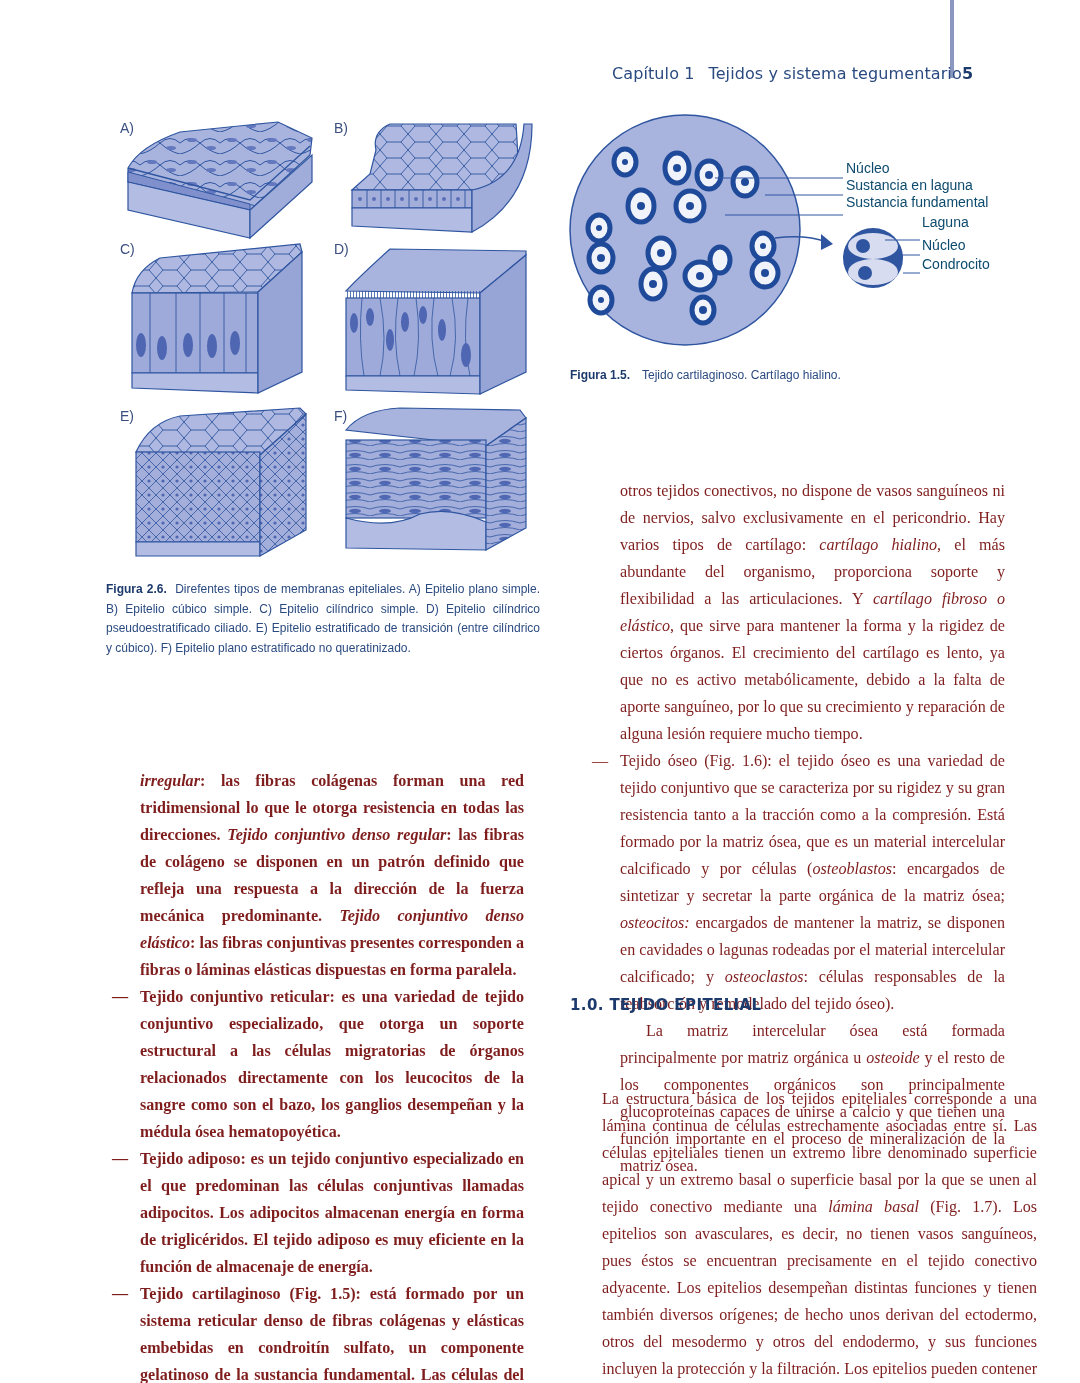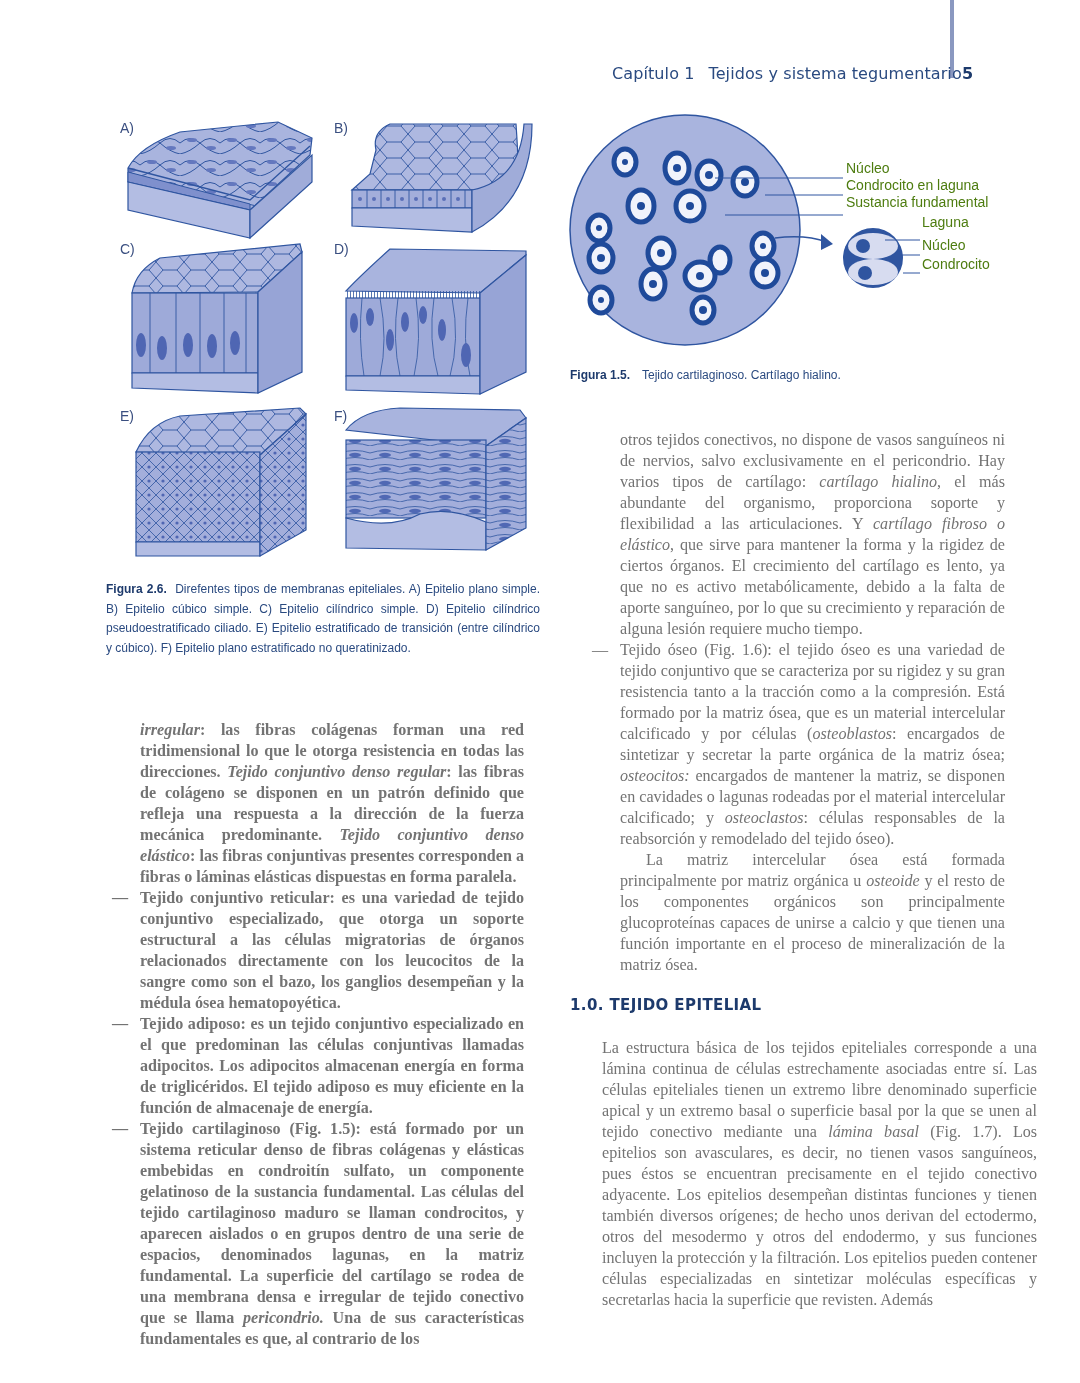--- a/index.html
+++ b/index.html
@@ -15,24 +15,24 @@
   
   .panel-label { font-family:"Liberation Sans", sans-serif; font-size:14px; color:#3a4f80; }
   svg { display:block; }
 
   .caption { font-family:"Liberation Sans", sans-serif; font-size:12px; line-height:19.5px; color:#2a4a80; }
   .caption b { color:#1d3a6c; }
   .caption-14 { left:106px; top:580px; width:434px; text-align:justify; }
   .caption-15 { left:570px; top:366px; width:430px; white-space:nowrap; }
   .caption-15 .sp { display:inline-block; width:12px; }
 
-  .fig-label { font-family:"Liberation Sans", sans-serif; font-size:14px; color:#4d7c0f; white-space:nowrap; }
+  .fig-label { font-family:"Liberation Sans", sans-serif; font-size:14px; color:#0c4a6e; white-space:nowrap; }
 
   
-  .col { font-size:16.1px; line-height:21px; text-align:justify; color:#737373; }
+  .col { font-size:16.1px; line-height:27px; text-align:justify; color:#7f1d1d;margin-top:48px; }
   .col p { margin:0; }
   .col .item { position:relative; padding-left:0; }
   .col .dash { position:absolute; left:-28px; top:0; }
   .col .indent { text-indent:26px;font-family:Liberation Serif, serif; }
   .col i { font-style:italic; }
   .col-left { left:140px; top:719px; width:384px;font-weight:bold; }
   .col-right-a { left:620px; top:429px; width:385px; }
   .section-head { left:570px; top:996px; font-family:"DejaVu Sans", sans-serif; font-size:15px; font-weight:bold; color:#1d3a6c; letter-spacing:0.4px; white-space:nowrap; }
   .col-right-b { left:602px; top:1037px; width:435px; }
 </style>
@@ -234,21 +234,21 @@
     <g stroke="#2f55a0" stroke-width="1">
       <line x1="150" y1="68" x2="278" y2="68"></line>
       <line x1="200" y1="85" x2="278" y2="85"></line>
       <line x1="160" y1="105" x2="278" y2="105"></line>
       <line x1="320" y1="130" x2="355" y2="130"></line>
       <line x1="336" y1="145" x2="355" y2="145"></line>
       <line x1="338" y1="163" x2="355" y2="163"></line>
     </g>
   </svg>
   <div class="abs fig-label" style="left:281px;top:50px">Núcleo</div>
-  <div class="abs fig-label" style="left:281px;top:67px">Condrocito en laguna</div>
+  <div class="abs fig-label" style="left:281px;top:67px">Sustancia en laguna</div>
   <div class="abs fig-label" style="left:281px;top:84px">Sustancia fundamental</div>
   <div class="abs fig-label" style="left:357px;top:104px">Laguna</div>
   <div class="abs fig-label" style="left:357px;top:127px">Núcleo</div>
   <div class="abs fig-label" style="left:357px;top:146px">Condrocito</div>
 </div>
 
 <div class="abs caption caption-15">
   <b>Figura 1.5.</b><span class="sp"></span><span>Tejido cartilaginoso. Cartílago hialino.</span>
 </div>
 

